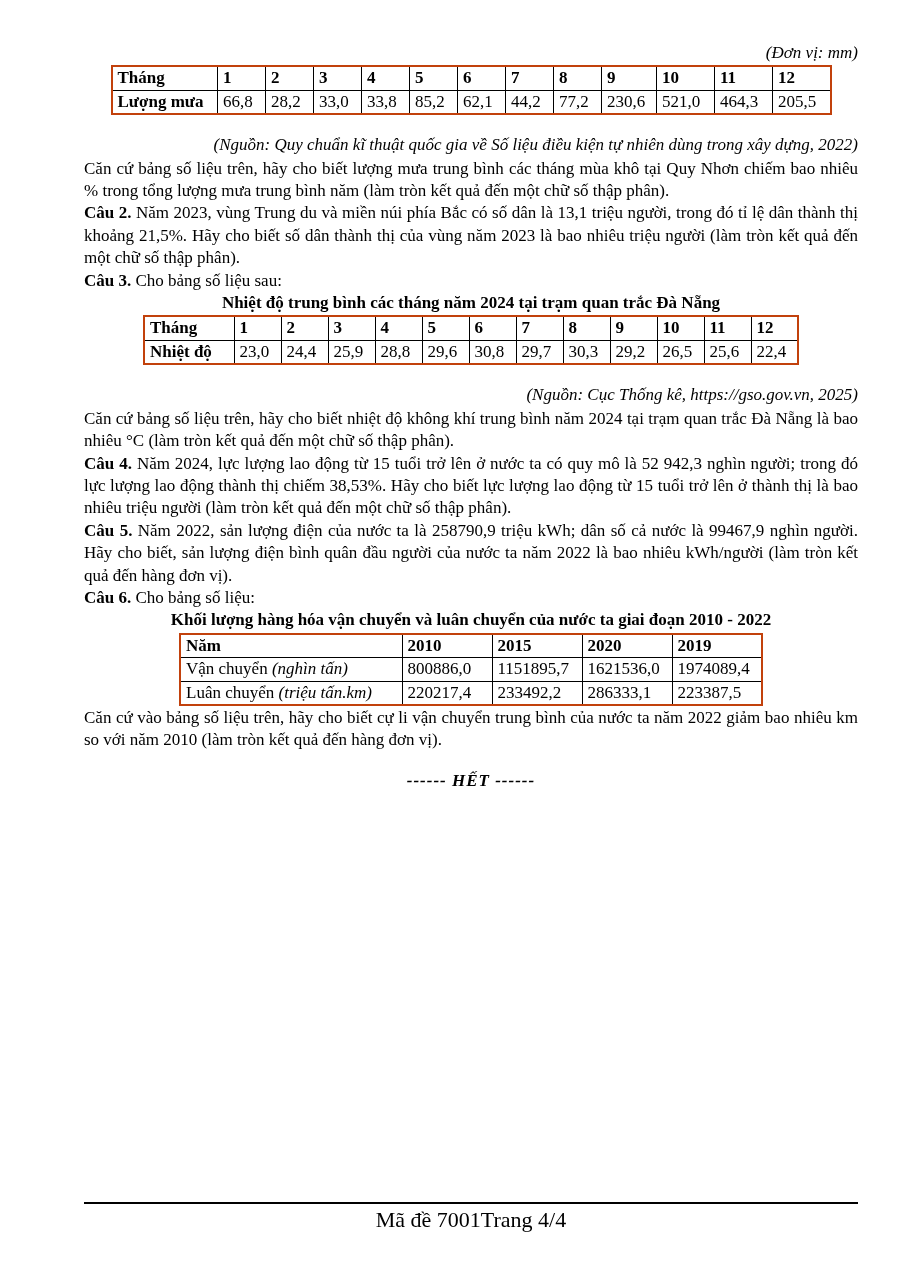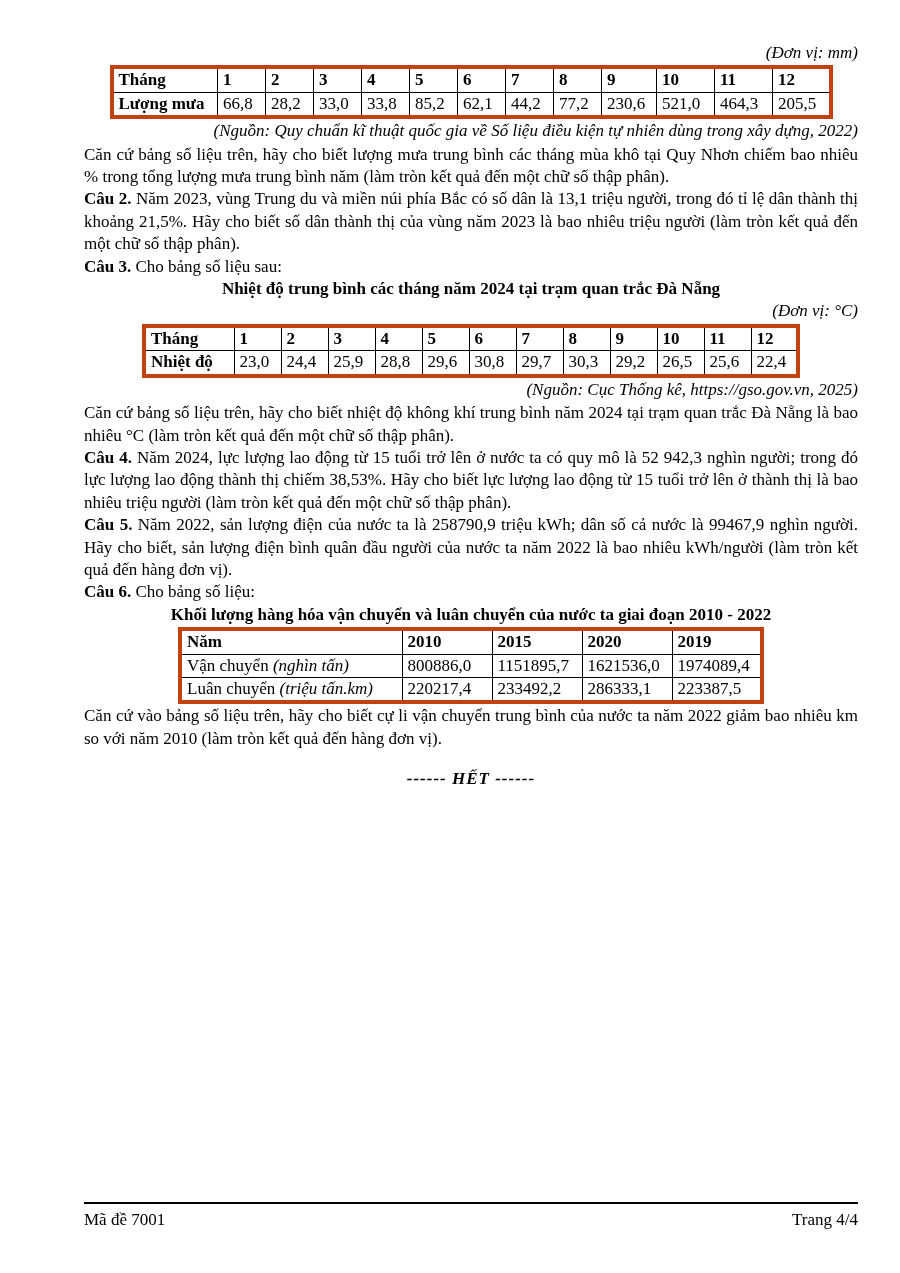--- a/index.html
+++ b/index.html
@@ -12,27 +12,27 @@
     overflow: hidden;
   }
   .page {
     position: relative;
     width: 900px; height: 1210px;
     padding: 42px 42px 0 84px;
     font-size: 17px;
     line-height: 22.4px;
   }
   .unit-line { text-align: right; font-style: italic; }
-  .source-line { text-align: right; font-style: italic; margin: 1px 0 1px 0; }
+  .source-line { text-align: right; font-style: italic; margin: 19px 0 1px 0; }
   .para { text-align: justify; }
   .qlabel { font-weight: bold; }
   .center-title { text-align: center; font-weight: bold; }
   .end-marker { text-align: center; font-weight: bold; font-style: italic; margin-top: 18px; letter-spacing: 1px; }
 
-  table { border-collapse: collapse; margin: 1px auto; table-layout: fixed; border: 4px solid #c2410c; }
+  table { border-collapse: collapse; margin: 1px auto; table-layout: fixed; border: 2px solid #c2410c; }
   td {
     border: 1px solid #000;
     height: 22px;
     padding: 0 5px;
     font-size: 17px;
     vertical-align: middle;
     text-align: left;
     white-space: nowrap;
     overflow: hidden;
   }
@@ -49,22 +49,22 @@
   .t3 td:nth-child(1) { width: 222px; }
   .t3 td:nth-child(n+2) { width: 90px; }
   .t3 .unit-i { font-style: italic; }
 
   .footer {
     position: absolute;
     left: 84px; right: 42px; top: 1202px;
     border-top: 2px solid #000;
     padding-top: 5px;
     display: flex;
-    justify-content: space-between;
-    font-size: 17px;
+    justify-content: center;
+    font-size: 22px;
   }
 </style>
 </head>
 <body>
 
 <div class="page">
 
   <div class="unit-line">(Đơn vị: mm)</div>
 
   <table class="t1">
@@ -104,21 +104,20 @@
 
   <div class="source-line">(Nguồn: Quy chuẩn kĩ thuật quốc gia về Số liệu điều kiện tự nhiên dùng trong xây dựng, 2022)</div>
 
   <p class="para">Căn cứ bảng số liệu trên, hãy cho biết lượng mưa trung bình các tháng mùa khô tại Quy Nhơn chiếm bao nhiêu % trong tổng lượng mưa trung bình năm (làm tròn kết quả đến một chữ số thập phân).</p>
 
   <p class="para"><b class="qlabel">Câu 2.</b> <span>Năm 2023, vùng Trung du và miền núi phía Bắc có số dân là 13,1 triệu người, trong đó tỉ lệ dân thành thị khoảng 21,5%. Hãy cho biết số dân thành thị của vùng năm 2023 là bao nhiêu triệu người (làm tròn kết quả đến một chữ số thập phân).</span></p>
 
   <p class="para"><b class="qlabel">Câu 3.</b> <span>Cho bảng số liệu sau:</span></p>
 
   <div class="center-title">Nhiệt độ trung bình các tháng năm 2024 tại trạm quan trắc Đà Nẵng</div>
-  <div class="unit-line">(Đơn vị: °C)</div>
 
   <table class="t2">
     <tbody>
         <tr>
       <td class="hdr">Tháng</td>
       <td class="hdr">1</td>
           <td class="hdr">2</td>
           <td class="hdr">3</td>
           <td class="hdr">4</td>
           <td class="hdr">5</td>

